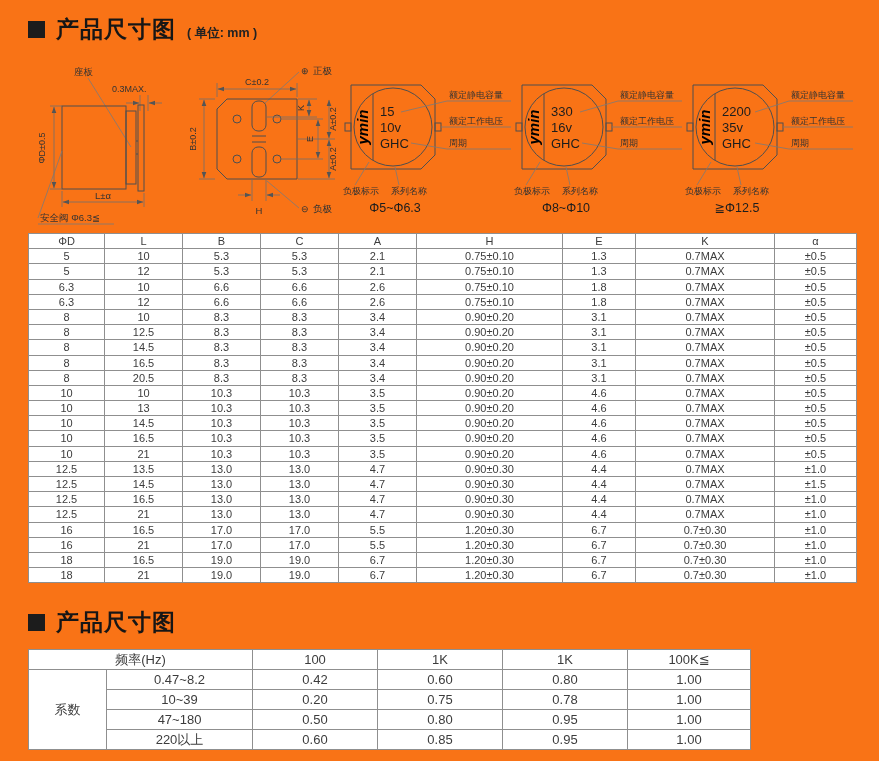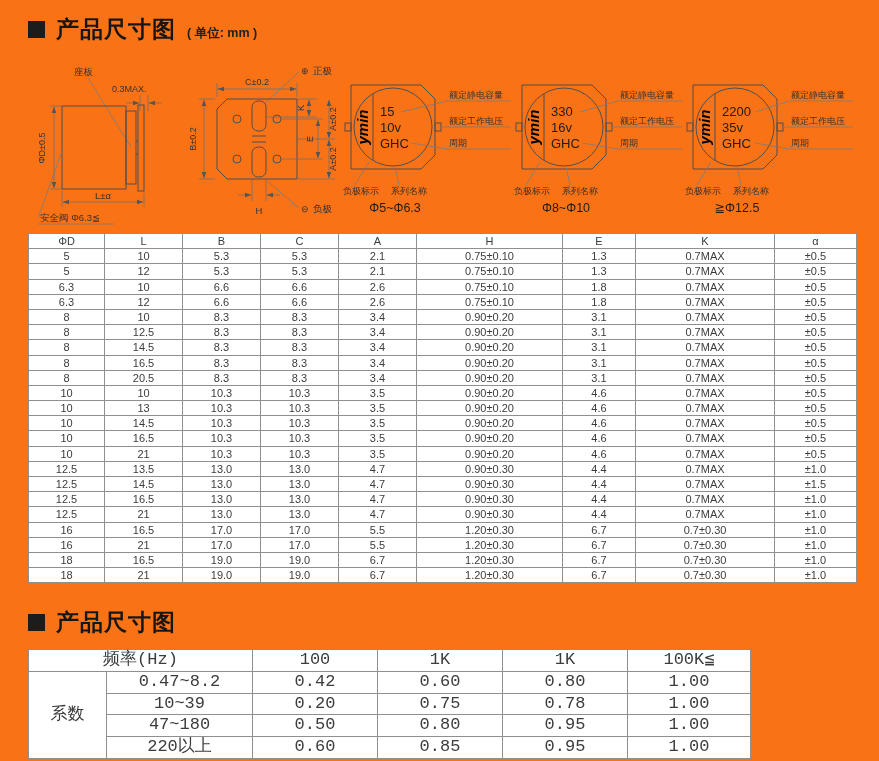--- a/index.html
+++ b/index.html
@@ -19,21 +19,21 @@
   .dtxt{font-size:9px;}
   .dtxt2{font-size:9.5px;}
   .mark{font-size:13px;fill:#1d1d1d;}
   .logo{font-size:15px;font-weight:bold;font-style:italic;fill:#000;}
   .sizecap{font-size:12.5px;fill:#1d1d1d;}
   table{border-collapse:collapse;table-layout:fixed;}
   .dim-table{width:828px;margin-top:4px;}
   .freq-table{width:722px;margin-top:11px;}
   th,td{border:1px solid #8f8f8f;font-size:11px;font-weight:normal;text-align:center;
         padding:1px 2px;height:12.2px;line-height:1.1;color:#3c3c3c;background:#fff;}
-  .freq-table th,.freq-table td{height:17px;font-size:17px;font-family:Liberation Mono, monospace;}
+  .freq-table th,.freq-table td{height:17px;font-size:13px;}
   .second{margin-top:24px;}
 </style>
 </head>
 <body>
 
 <svg width="0" height="0" style="position:absolute">
   <defs>
     <marker id="arr" viewBox="0 0 10 10" refX="9" refY="5" markerWidth="7" markerHeight="7" orient="auto-start-reverse" markerUnits="userSpaceOnUse">
       <path d="M0,1.5 L9.5,5 L0,8.5 Z" fill="#555"></path>
     </marker>

